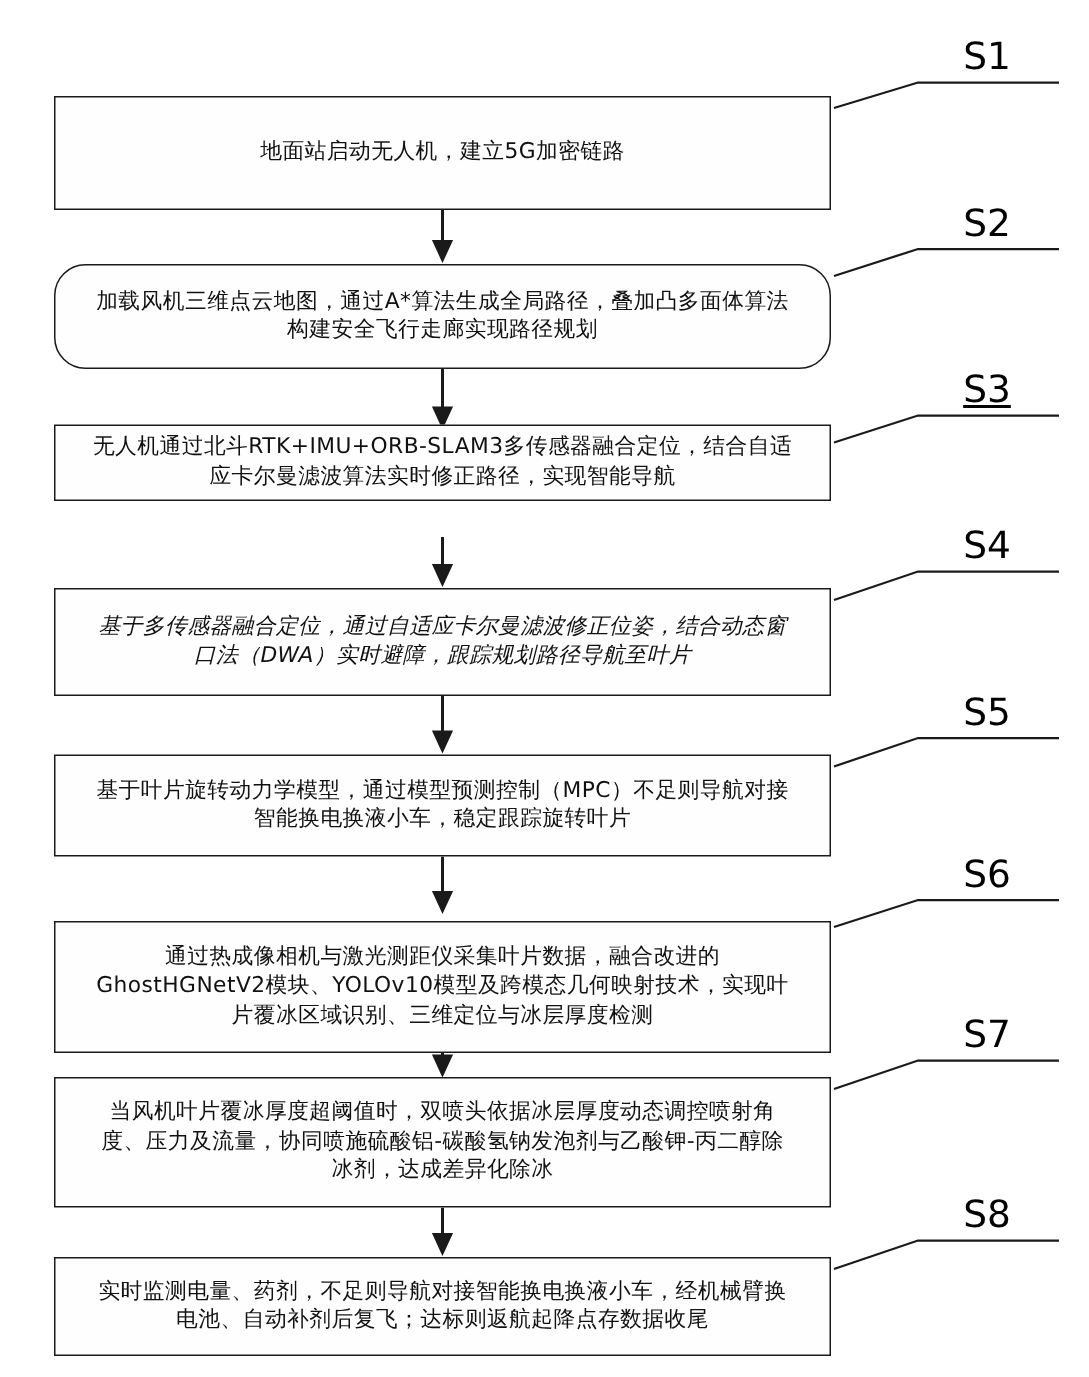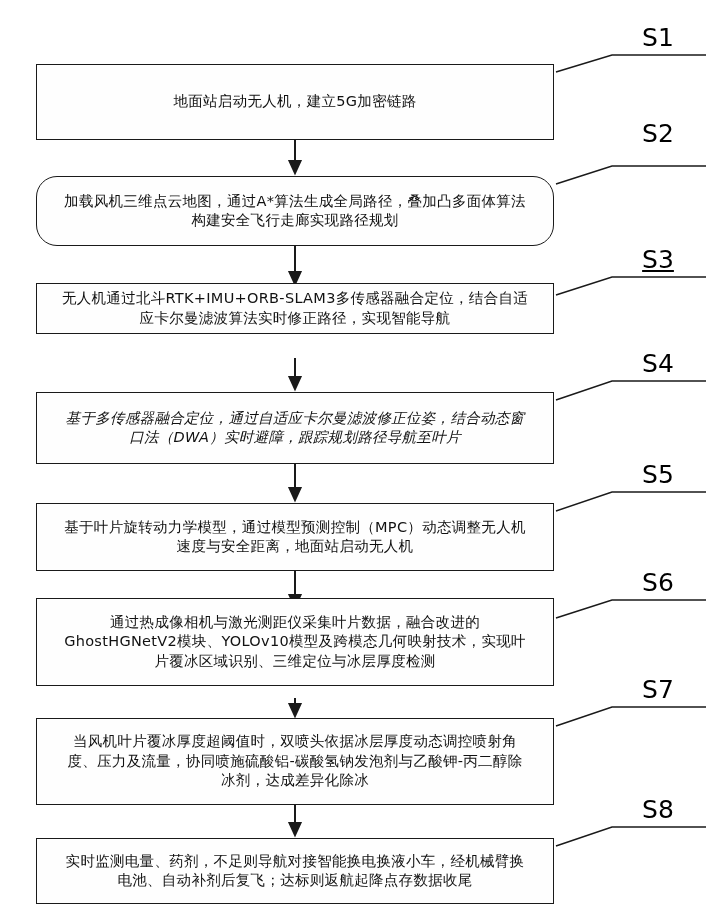--- a/index.html
+++ b/index.html
@@ -36,35 +36,35 @@
     line-height: 19.5px;
     color: #111111;
     text-align: center;
     letter-spacing: 0.3px;
   }
   .b1 { top: 64px;  height: 76px; }
   .b2 { top: 176px; height: 70px; border-radius: 21px; }
   .b3 { top: 283px; height: 51px; }
   .b4 { top: 392px; height: 72px; font-style: italic; }
   .b5 { top: 503px; height: 68px; }
-  .b6 { top: 598px; height: 88px; }
+  .b6 { top: 614px; height: 88px; }
   .b7 { top: 718px; height: 87px; }
   .b8 { top: 838px; height: 66px; }
   .s-label {
     position: absolute;
     left: 628px;
     width: 60px;
     text-align: center;
     font-size: 25px;
     line-height: 1.1;
     color: #000000;
     z-index: 2;
   }
   .l1 { top: 24px;  }
-  .l2 { top: 120px; }
+  .l2 { top: 135px; }
   .l3 { top: 246px; text-decoration: underline; }
   .l4 { top: 350px; }
   .l5 { top: 461px; }
   .l6 { top: 569px; }
   .l7 { top: 676px; }
   .l8 { top: 796px; }
 </style>
 </head>
 <body>
 
@@ -107,21 +107,21 @@
   <div class="box b2">
     <p>加载风机三维点云地图，通过A*算法生成全局路径，叠加凸多面体算法构建安全飞行走廊实现路径规划</p>
   </div>
   <div class="box b3">
     <p>无人机通过北斗RTK+IMU+ORB-SLAM3多传感器融合定位，结合自适应卡尔曼滤波算法实时修正路径，实现智能导航</p>
   </div>
   <div class="box b4">
     <p>基于多传感器融合定位，通过自适应卡尔曼滤波修正位姿，结合动态窗口法（DWA）实时避障，跟踪规划路径导航至叶片</p>
   </div>
   <div class="box b5">
-    <p>基于叶片旋转动力学模型，通过模型预测控制（MPC）动态调整无人机速度与安全距离，地面站启动无人机</p>
+    <p>基于叶片旋转动力学模型，通过模型预测控制（MPC）不足则导航对接智能换电换液小车，稳定跟踪旋转叶片</p>
   </div>
   <div class="box b6">
     <p>通过热成像相机与激光测距仪采集叶片数据，融合改进的GhostHGNetV2模块、YOLOv10模型及跨模态几何映射技术，实现叶片覆冰区域识别、三维定位与冰层厚度检测</p>
   </div>
   <div class="box b8">
     <p>实时监测电量、药剂，不足则导航对接智能换电换液小车，经机械臂换电池、自动补剂后复飞；达标则返航起降点存数据收尾</p>
   </div>
   <div class="box b7">
     <p>当风机叶片覆冰厚度超阈值时，双喷头依据冰层厚度动态调控喷射角度、压力及流量，协同喷施硫酸铝-碳酸氢钠发泡剂与乙酸钾-丙二醇除冰剂，达成差异化除冰</p>
   </div>

